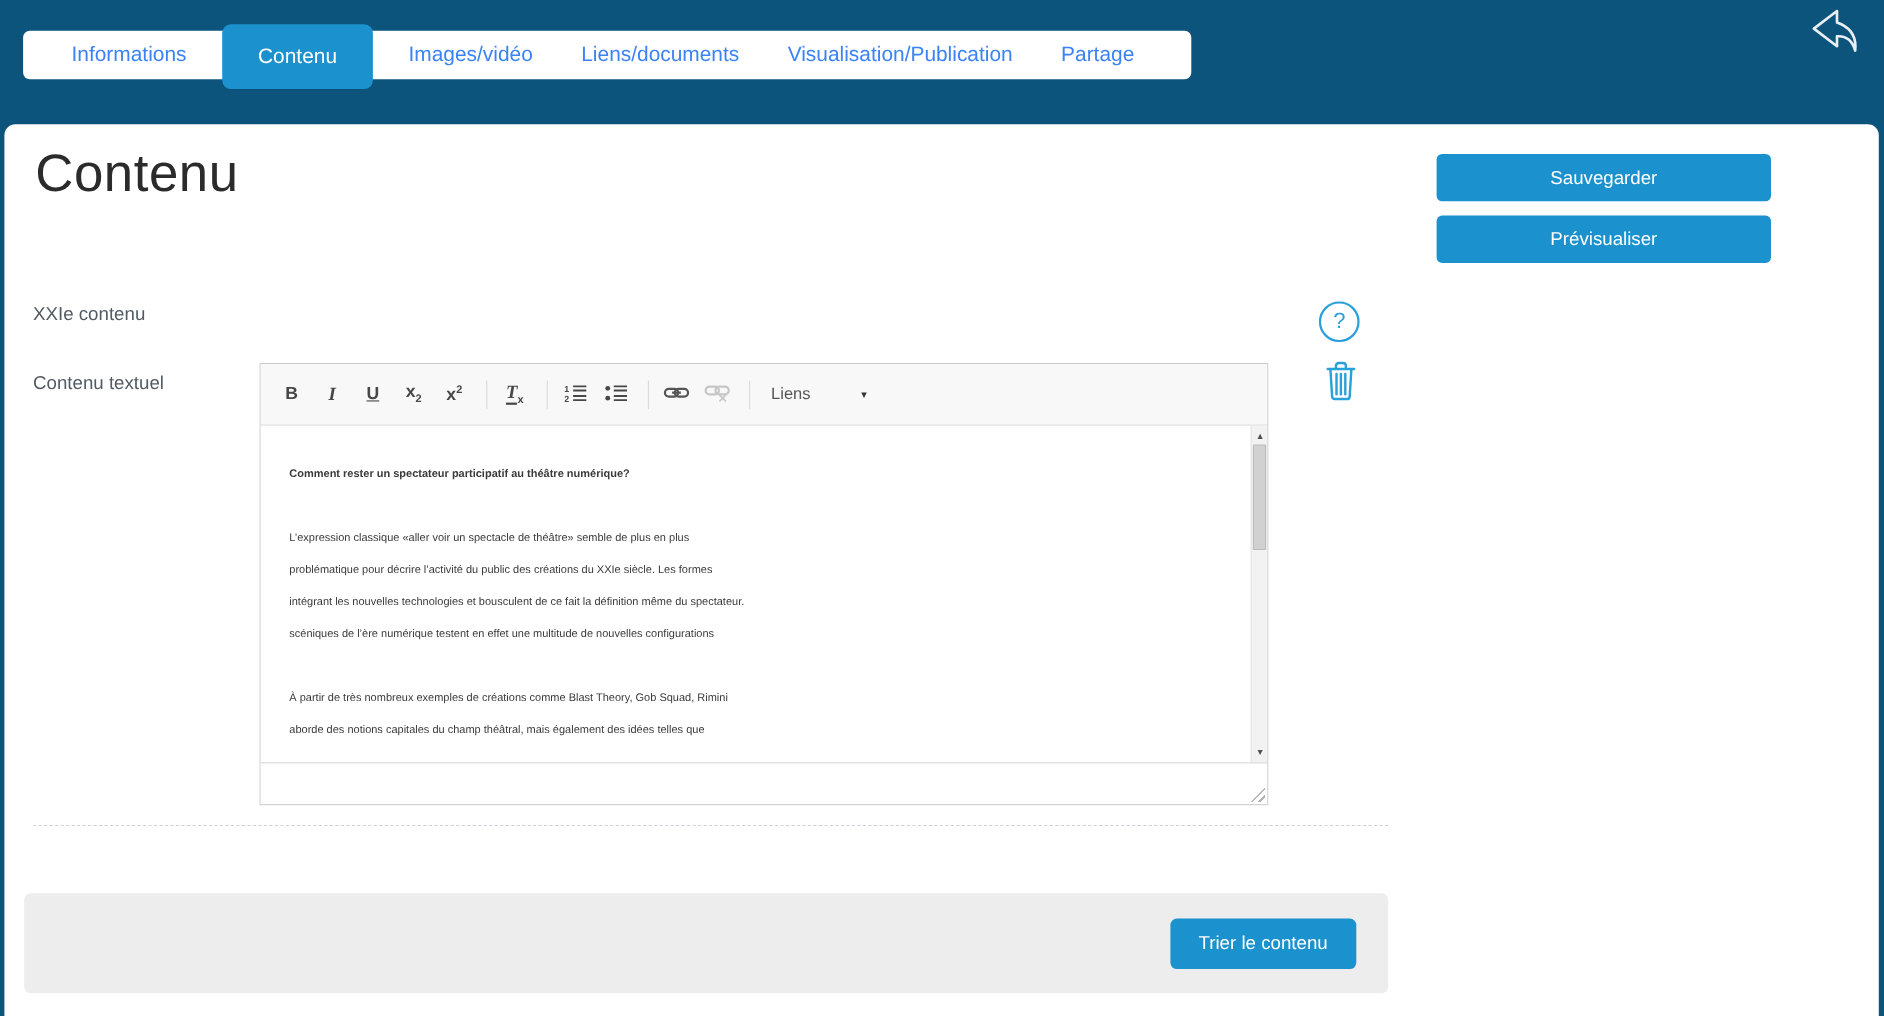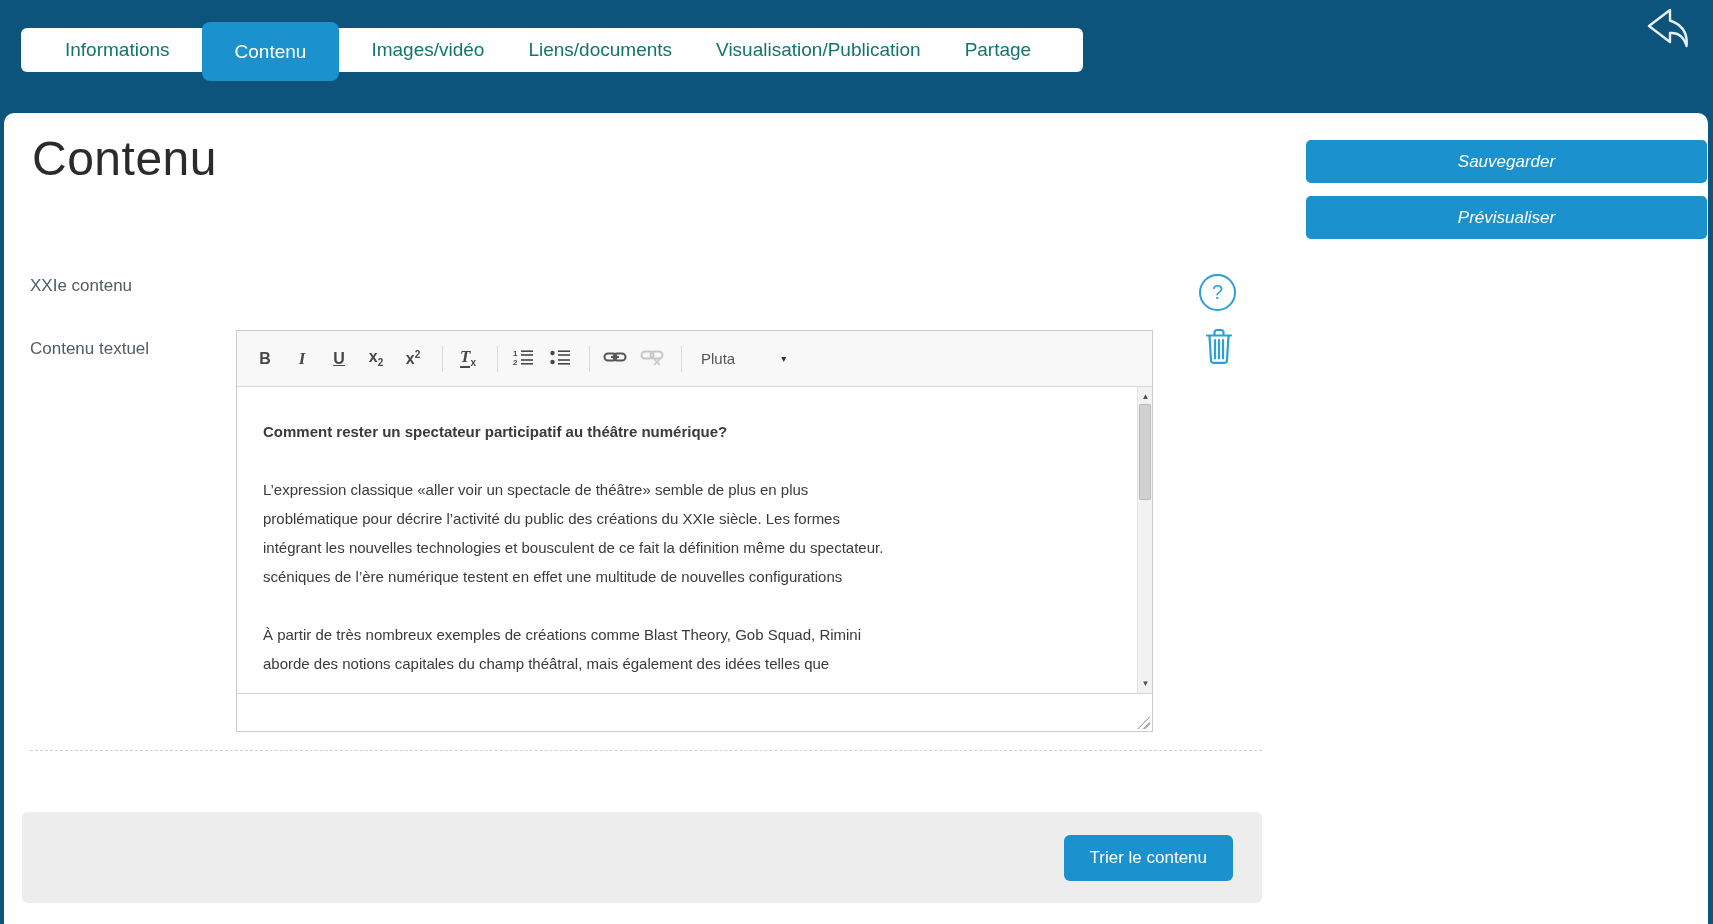--- a/index.html
+++ b/index.html
@@ -5,34 +5,34 @@
   * { box-sizing: border-box; margin: 0; padding: 0; }
   html,body { width:1713px; height:924px; }
   body { font-family:"Liberation Sans", sans-serif; background:#0d547c; position:relative; overflow:hidden; }
 
   .app { position:relative; width:1713px; height:924px; background:#0d547c; }
 
   
   .header { position:absolute; left:0; top:0; width:1713px; height:113px; background:#0d547c; }
   .tabbar { position:absolute; left:21px; top:28px; width:1062px; height:44px; background:#fff;
             border-radius:6px; display:flex; align-items:center; padding-left:22px; }
-  .tab { padding:0 22px; font-size:19px; color:#0f766e; height:44px; line-height:44px; cursor:pointer; white-space:nowrap; }
+  .tab { padding:0 22px; font-size:19px; color:#3b82f6; height:44px; line-height:44px; cursor:pointer; white-space:nowrap; }
   .tab.active { background:#1b92ce; color:#fff; height:59px; line-height:59px; border-radius:8px;
                 padding:0 33px; margin:3px 10px 0 10px; }
   .back-btn { position:absolute; right:24px; top:6px; width:48px; height:46px; cursor:pointer; }
 
   
   .panel { position:absolute; left:4px; right:5px; top:113px; height:811px; background:#fff;
            border-radius:10px 10px 0 0; }
   .page-title { position:absolute; left:28px; top:18px; font-size:48px; font-weight:200;
                 color:#2b2b2b; letter-spacing:0.5px; }
 
   .btn { background:#1b92ce; color:#fff; border:none; border-radius:5px; font-family:"Liberation Sans",sans-serif;
          font-size:17px; cursor:pointer; display:flex; align-items:center; justify-content:center; }
-  .side-btn { position:absolute; left:1302px; width:401px; height:43px;font-style:italic; }
+  .side-btn { position:absolute; left:1302px; width:304px; height:43px; }
   .side-btn.save { top:27px; }
   .side-btn.preview { top:83px; }
 
   .field-label { position:absolute; left:26px; font-size:17px; color:#525a62; }
   .label-block { top:163px; }
   .label-text  { top:226px; }
 
   .help-icon { position:absolute; left:1195px; top:161px; width:37px; height:37px; border-radius:50%;
                border:2px solid #29a0dc; color:#29a0dc; font-size:20px; display:flex; align-items:center;
                justify-content:center; cursor:pointer; }
@@ -50,21 +50,21 @@
   .tbtn.removefmt .t { font-style:italic; font-family:"Liberation Serif",serif; font-size:17px;
                        border-bottom:2px solid #474747; display:inline-block; padding-bottom:1px; }
   .tbtn.removefmt .x { font-size:10px; font-weight:bold; }
   .tsep { width:1px; height:26px; background:#dadada; margin:0 13px 0 4px; }
   .tbtn.disabled { color:#c3c3c3; cursor:default; }
   .format-ctl { display:flex; align-items:center; margin-left:6px; cursor:pointer; }
   .format-ctl .fmt-label { font-size:15px; font-weight:normal; color:#555; }
   .format-ctl .caret { font-size:10px; color:#333; margin-left:46px; }
 
   .edit-area { position:relative; height:306px; overflow:hidden; background:#fff; }
-  .edit-inner { padding:30px 46px 0 26px; font-size:15px; line-height:29px; color:#3a3a3a; }
+  .edit-inner { padding:30px 46px 0 26px; font-size:10px; line-height:29px; color:#3a3a3a; }
   .edit-inner .hline { font-weight:bold; white-space:nowrap; }
   .edit-inner .heading { margin:0 0 29px 0; }
   .edit-inner .para { margin:4px 0 29px 0; }
   .edit-inner .line { white-space:nowrap; }
 
   
   .sb { position:absolute; top:0; right:0; width:15px; height:306px; background:#f2f2f2;
         border-left:1px solid #e4e4e4; }
   .sb-up, .sb-down { position:absolute; left:0; width:15px; height:15px; display:flex; align-items:center;
         justify-content:center; font-size:8px; color:#4f4f4f; cursor:pointer; }
@@ -189,21 +189,21 @@
               <rect x="1.5" y="3.5" width="12" height="7" rx="3.5"></rect>
               <rect x="10.5" y="3.5" width="12" height="7" rx="3.5"></rect>
             </g>
             <path d="M14 11 L20 17 M20 11 L14 17" stroke="#c6c6c6" stroke-width="1.6"></path>
           </svg>
         </span>
 
         <span class="tsep"></span>
 
         <span class="format-ctl">
-          <span class="fmt-label">Pluta</span>
+          <span class="fmt-label">Liens</span>
           <span class="caret">▾</span>
         </span>
       </div>
 
       <div class="edit-area">
         <div class="edit-inner">
           <div class="heading">
             <div class="hline">Comment rester un spectateur participatif au théâtre numérique?</div>
           </div>
           <div class="para">

